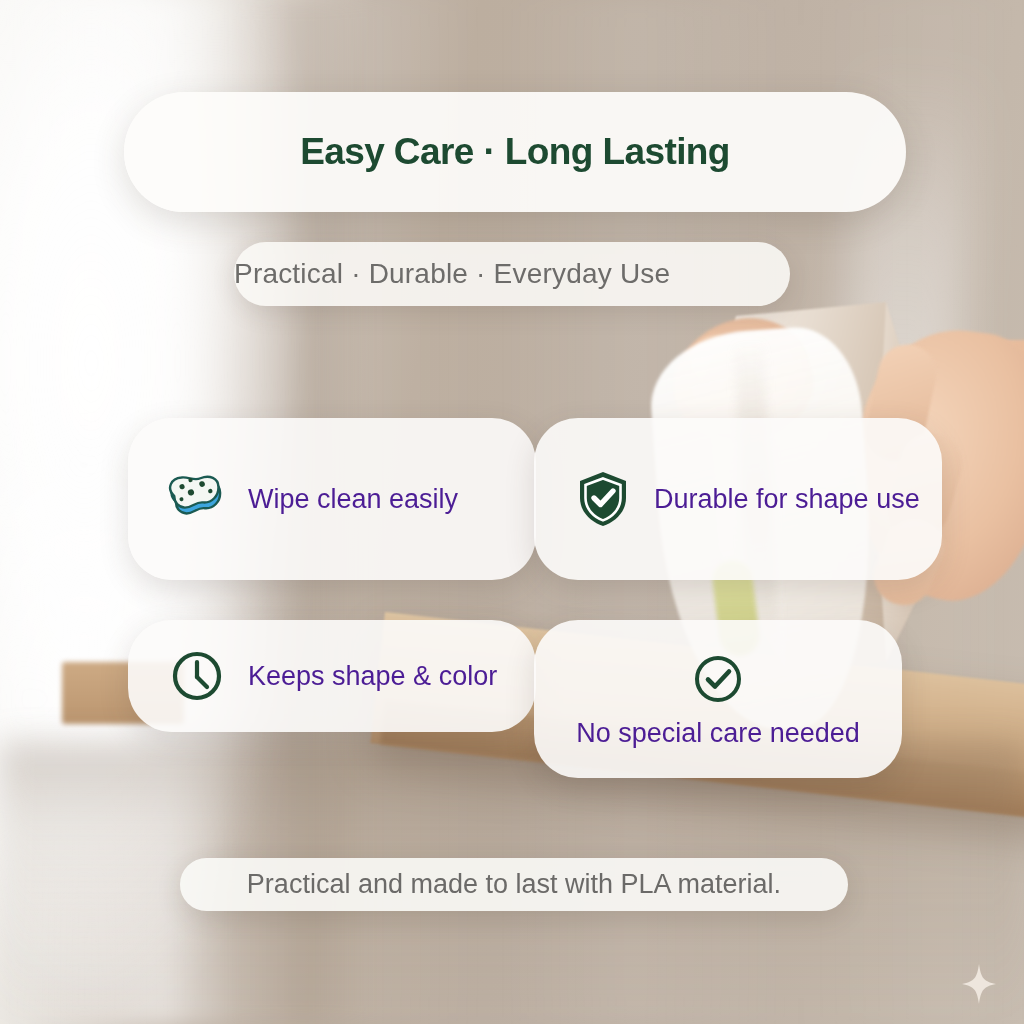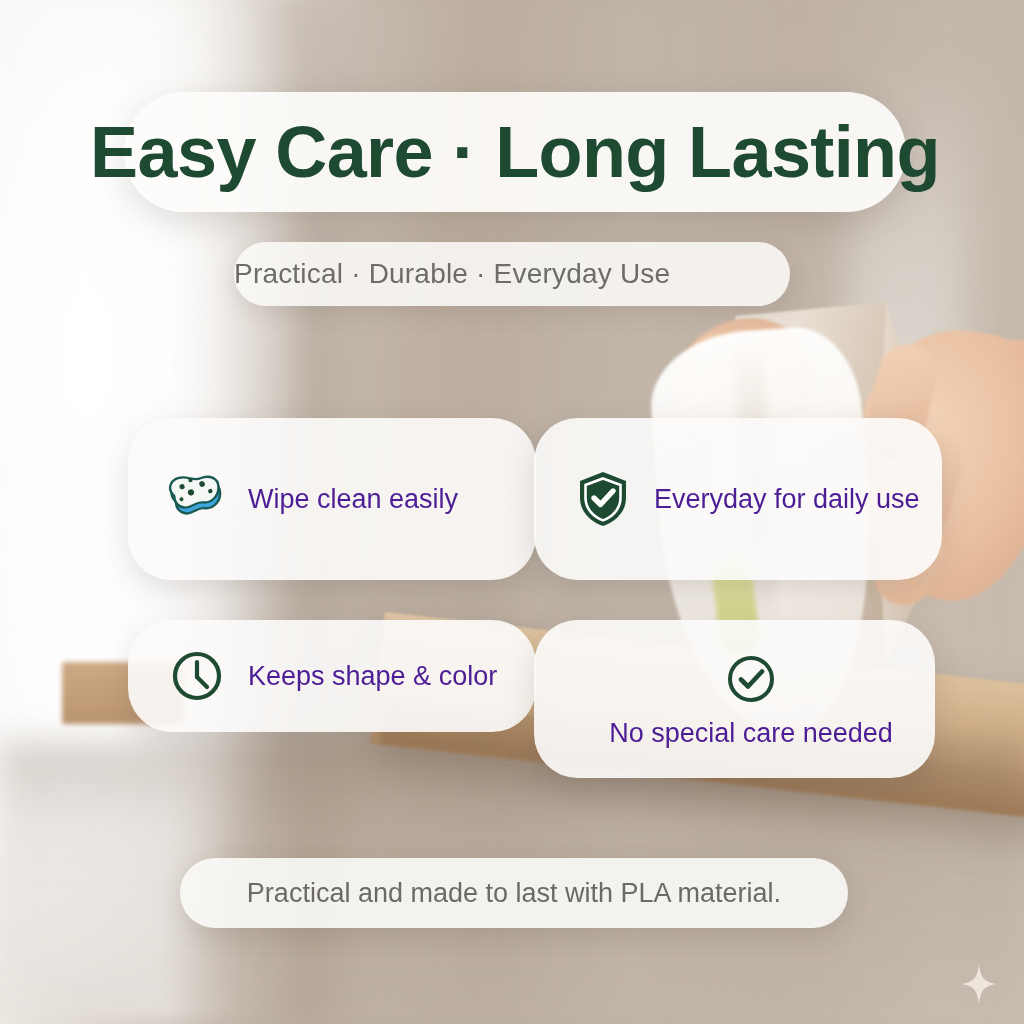--- a/index.html
+++ b/index.html
@@ -230,21 +230,21 @@
     left: 124px; top: 92px;
     width: 782px; height: 120px;
     background: rgba(253,252,250,0.93);
     border-radius: 60px;
     box-shadow: 0 10px 34px rgba(70,56,44,0.16);
     display: flex;
     align-items: center;
     justify-content: center;
   }
   .title-text {
-    font-size: 72px;
+    font-size: 37px;
     font-weight: bold;
     letter-spacing: -0.6px;
     color: #1d4a31;
     white-space: nowrap;
   }
 
   .pill-sub {
     position: absolute;
     left: 234px; top: 242px;
     width: 556px; height: 64px;
@@ -262,21 +262,20 @@
     white-space: nowrap;
   }
 
   .card {
     position: absolute;
     background: rgba(252,251,249,0.90);
     border-radius: 44px;
     box-shadow: 0 10px 30px rgba(70,56,44,0.15);
     display: flex;
     align-items: center;
-    padding-left: 33px;
   }
   .card.horiz { padding-left: 40px; gap: 22px; }
   .card.vert {
     flex-direction: column;
     justify-content: center;
     gap: 10px;
   }
   .card-label {
     font-size: 27px;
     color: #4c1d95;
@@ -291,21 +290,21 @@
   .icon-box {
     flex: 0 0 auto;
     width: 58px; height: 58px;
     display: flex; align-items: center; justify-content: center;
   }
   .icon-box svg { display: block; }
 
   .pill-footer {
     position: absolute;
     left: 180px; top: 858px;
-    width: 668px; height: 70px;
+    width: 668px; height: 53px;
     background: rgba(250,249,246,0.90);
     border-radius: 36px;
     box-shadow: 0 8px 26px rgba(70,56,44,0.14);
     display: flex;
     align-items: center;
     justify-content: center;
   }
   .footer-text {
     font-size: 27px;
     color: #6b6a68;
@@ -402,21 +401,21 @@
     </div>
 
     <div class="card horiz" id="card-2">
       <span class="icon-box">
         <svg width="52" height="58" viewBox="0 0 52 58">
           <path d="M26 2 L49 11 V28 C49 42 38 52 26 56 C14 52 3 42 3 28 V11 Z" fill="#1d4a31"></path>
           <path d="M26 8.5 L43.5 15 V28 C43.5 39 35 47 26 50.4 C17 47 8.5 39 8.5 28 V15 Z" fill="none" stroke="#ffffff" stroke-width="2.6"></path>
           <path d="M17 28 L23.5 34.5 L36 21" fill="none" stroke="#ffffff" stroke-width="5.4" stroke-linecap="round" stroke-linejoin="round"></path>
         </svg>
       </span>
-      <span class="card-label">Everyday for daily use</span>
+      <span class="card-label">Durable for shape use</span>
     </div>
 
     <div class="card horiz" id="card-3">
       <span class="icon-box">
         <svg width="54" height="54" viewBox="0 0 54 54">
           <circle cx="27" cy="27" r="22" fill="none" stroke="#1d4a31" stroke-width="4.2"></circle>
           <path d="M27 13 V28" stroke="#1d4a31" stroke-width="4.2" stroke-linecap="round"></path>
           <path d="M27 28 L37 38" stroke="#1d4a31" stroke-width="4.2" stroke-linecap="round"></path>
         </svg>
       </span>

